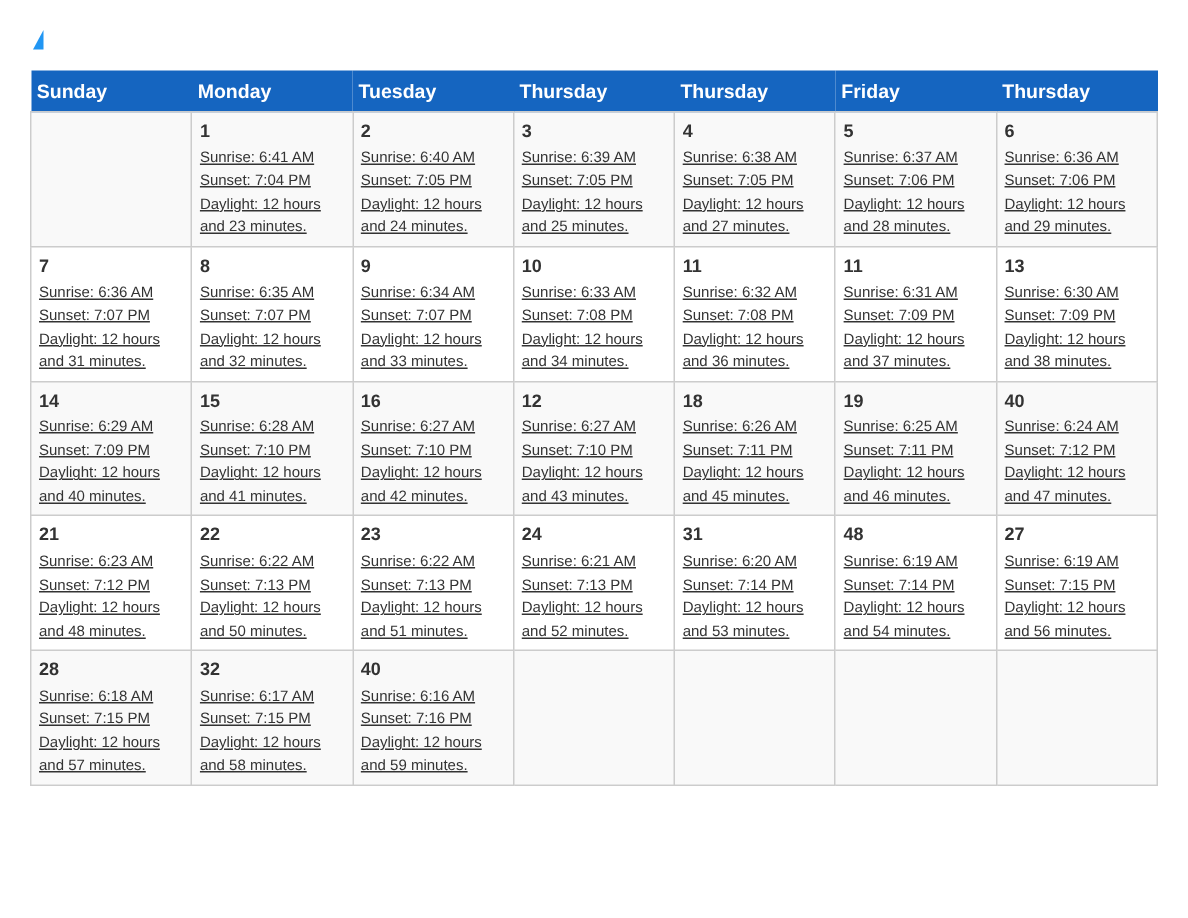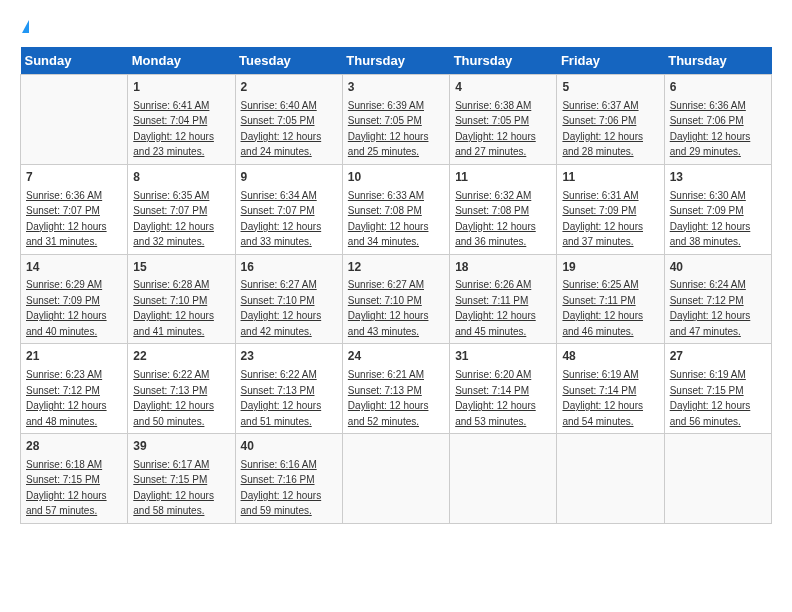--- a/index.html
+++ b/index.html
@@ -193,21 +193,21 @@
         <td><span class="day-num">31</span>
           <span class="day-info">Sunrise: 6:20 AM<br>Sunset: 7:14 PM<br>Daylight: 12 hours and 53 minutes.</span></td>
         <td><span class="day-num">48</span>
           <span class="day-info">Sunrise: 6:19 AM<br>Sunset: 7:14 PM<br>Daylight: 12 hours and 54 minutes.</span></td>
         <td><span class="day-num">27</span>
           <span class="day-info">Sunrise: 6:19 AM<br>Sunset: 7:15 PM<br>Daylight: 12 hours and 56 minutes.</span></td>
       </tr>
       <tr>
         <td><span class="day-num">28</span>
           <span class="day-info">Sunrise: 6:18 AM<br>Sunset: 7:15 PM<br>Daylight: 12 hours and 57 minutes.</span></td>
-        <td><span class="day-num">39</span>
+        <td><span class="day-num">32</span>
           <span class="day-info">Sunrise: 6:17 AM<br>Sunset: 7:15 PM<br>Daylight: 12 hours and 58 minutes.</span></td>
         <td><span class="day-num">40</span>
           <span class="day-info">Sunrise: 6:16 AM<br>Sunset: 7:16 PM<br>Daylight: 12 hours and 59 minutes.</span></td>
         <td></td>
         <td></td>
         <td></td>
         <td></td>
       </tr>
     </tbody>
 </table>

